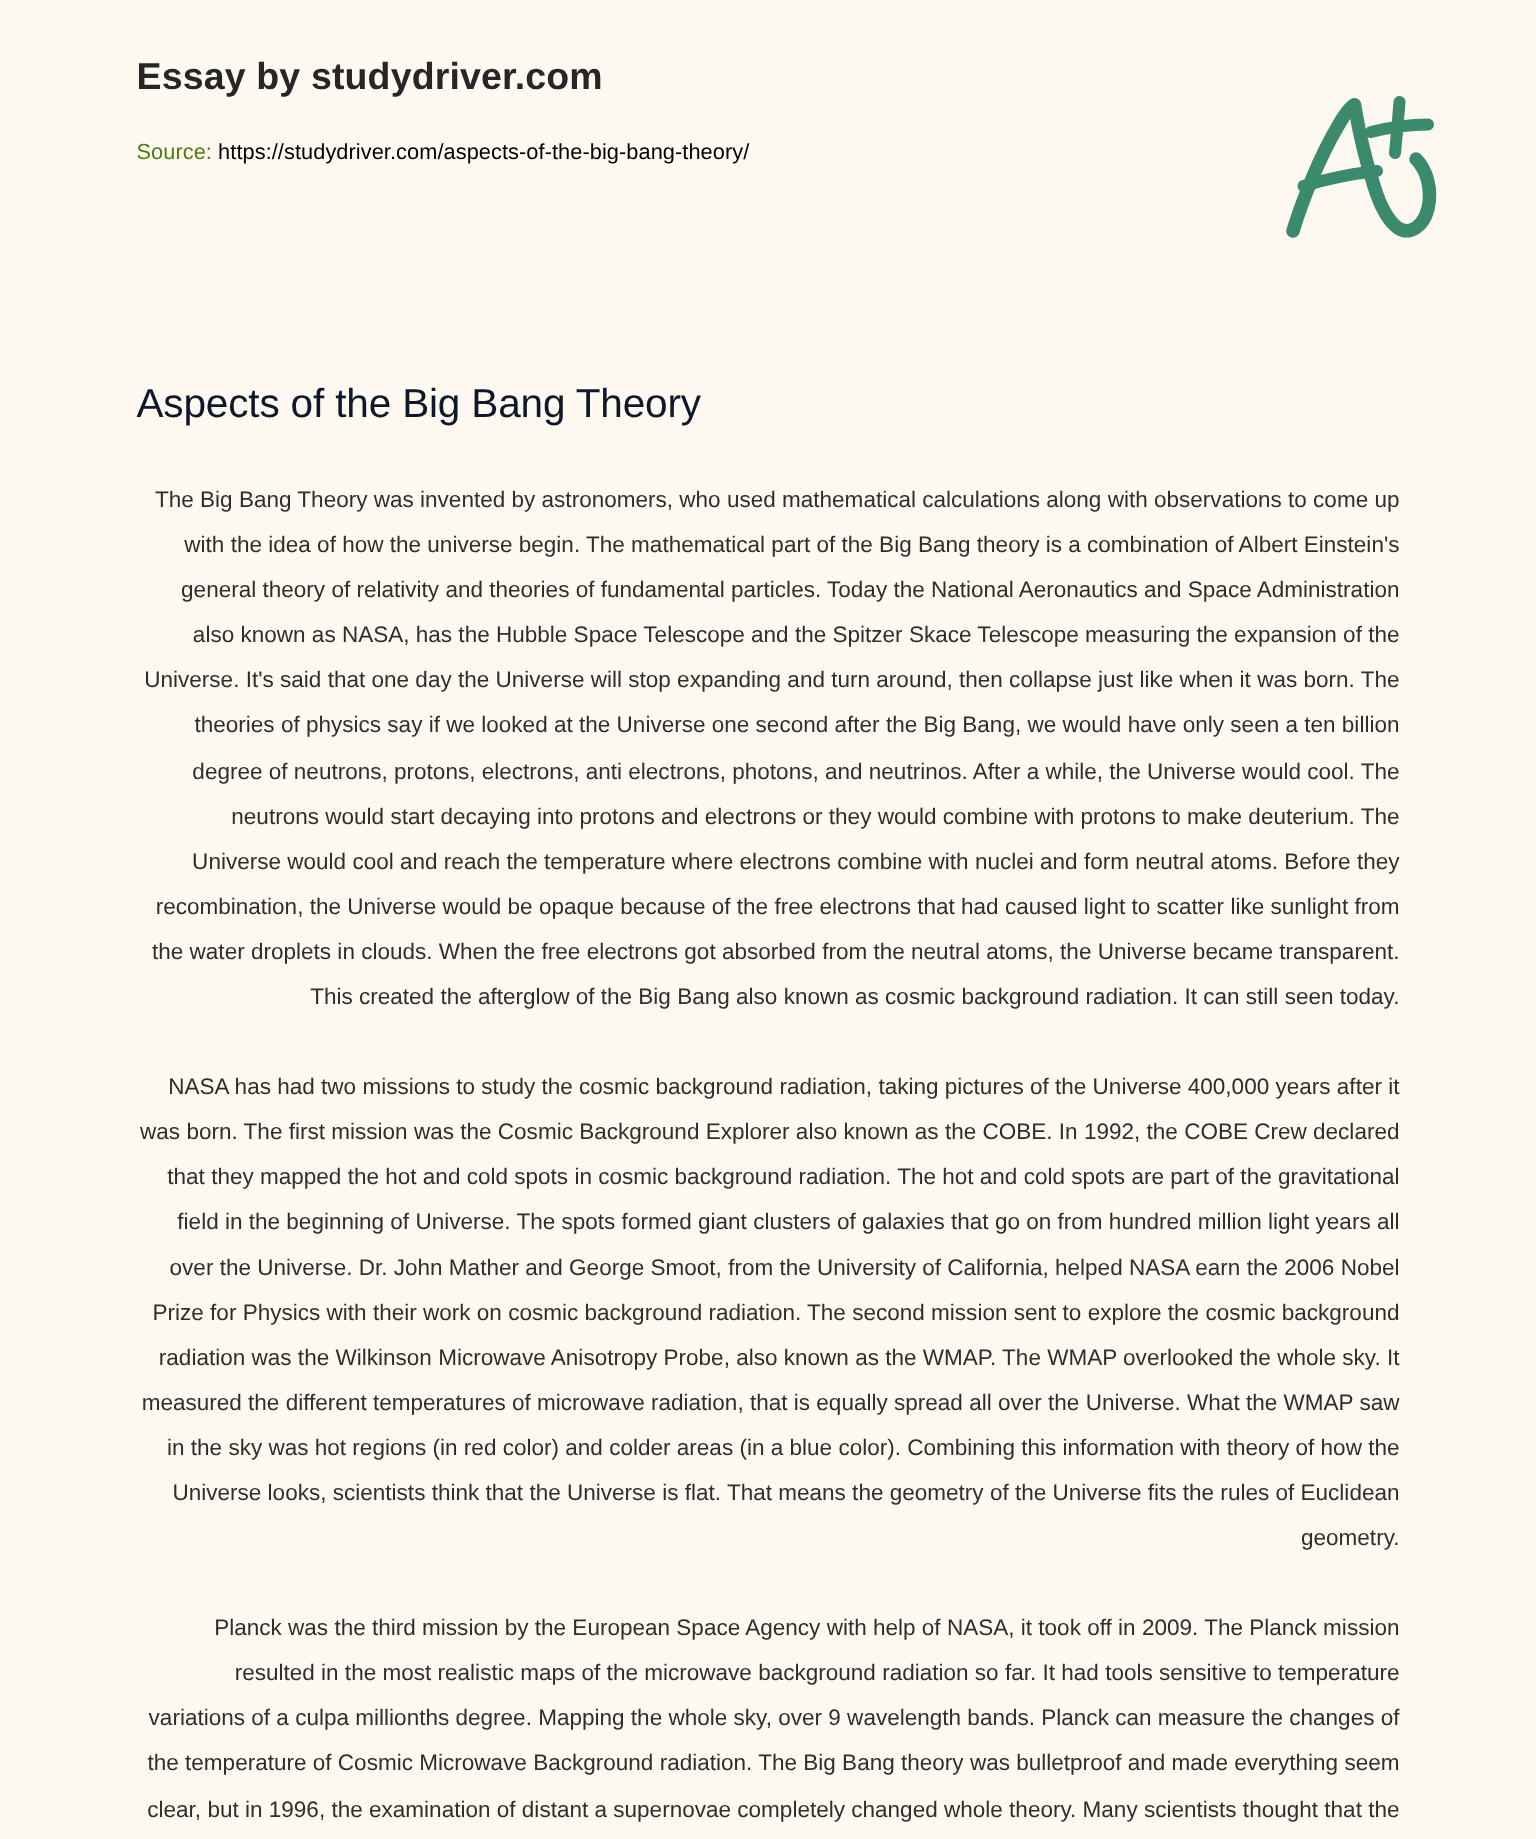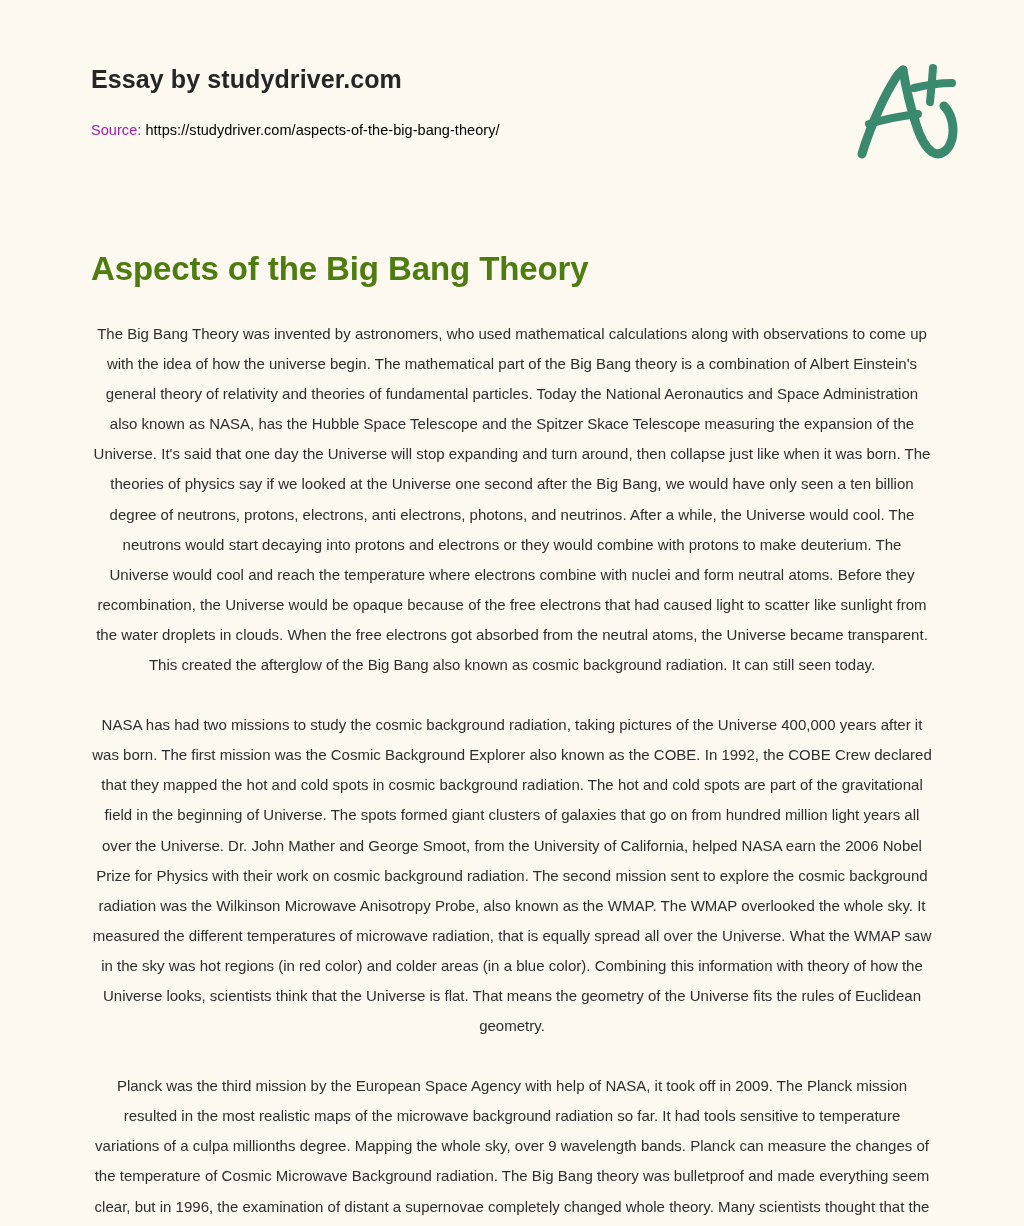--- a/index.html
+++ b/index.html
@@ -19,41 +19,41 @@
     width: 1024px;
     min-height: 1226px;
     box-sizing: border-box;
     background: #fdf8f0;
     overflow: hidden;
   }
 
   
   .header {
     position: relative;
-    padding: 64px 74px 0 91px;
+    padding: 36px 74px 0 91px;
     box-sizing: border-box;
     height: 200px;
   }
   .brand-line {
     font-size: 25px;
     font-weight: bold;
     color: #262626;
     letter-spacing: 0.1px;
     line-height: 30px;
     margin: 0;
   }
   .source-line {
     margin: 26px 0 0 0;
     font-size: 14.5px;
     line-height: 20px;
     color: #8a8a86;
     letter-spacing: 0.05px;
   }
   .source-label {
-    color: #a21caf;
+    color: #4d7c0f;
     text-align: right;
   }
   .source-link {
     color: #000000;
     text-decoration: none;
   }
 
   
   .logo {
     position: absolute;
@@ -69,36 +69,36 @@
     height: 110px;
   }
 
   
   .article {
     padding: 0 91px 40px 91px;
     box-sizing: border-box;
     width: 1024px;
   }
   .article-title {
-    font-size: 33px;
-    font-weight: bold;
-    color: #4d7c0f;
+    font-size: 27px;
+    font-weight: normal;
+    color: #0f172a;
     line-height: 34px;
     margin: 52px 0 0 0;
     letter-spacing: -0.1px;
   }
   .article-body {
     margin-top: 33px;
   }
   .article-body p {
     font-size: 15px;
     line-height: 30.1px;
     color: #2e2e2e;
     margin: 0 0 30px 0;
-    text-align: center;
+    text-align: right;
     letter-spacing: 0.01px;
     max-width: 845px;
   }
   .article-body p:last-child {
     margin-bottom: 0;
   }
 </style>
 </head>
 <body>
 

